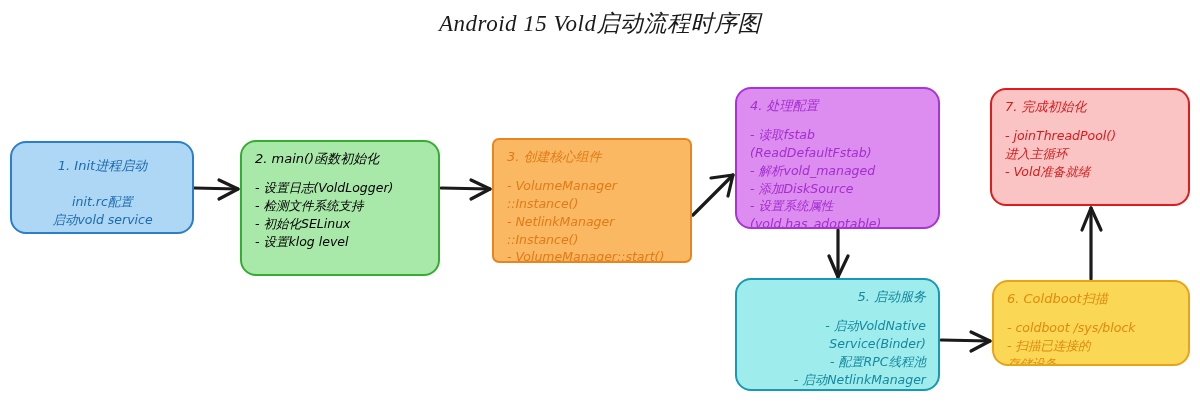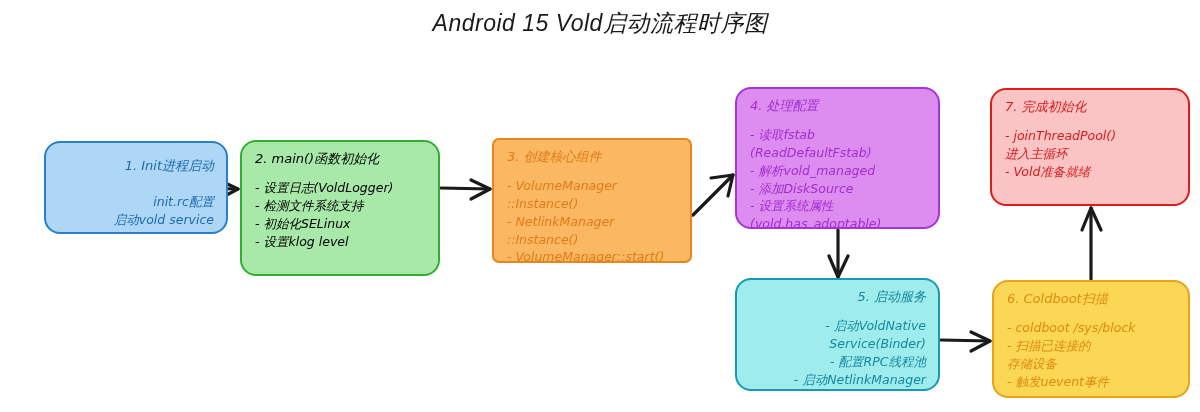--- a/index.html
+++ b/index.html
@@ -18,21 +18,21 @@
   #diagram-title {
     position: absolute;
     left: 0;
     top: 8px;
     width: 1200px;
     text-align: center;
     font-size: 23px;
     font-style: italic;
     color: #1a1a1a;
     letter-spacing: 0.5px;
-    font-family: Liberation Sans, sans-serif;
+    font-family: Liberation Serif, serif;
     white-space: nowrap;
   }
 
   .node {
     position: absolute;
     box-sizing: border-box;
     border-style: solid;
     border-width: 2.5px;
     border-radius: 16px;
     padding: 8px 12px 8px 13px;
@@ -43,40 +43,39 @@
   }
   .node .hdr {
     font-size: 13px;
     margin-bottom: 11px;
     white-space: nowrap;
   }
   .node .body-line {
     white-space: nowrap;
   }
   .node.center-node {
-    text-align: right;
+    text-align: center;
     padding-top: 14px;
-    margin-left: 34px;
   }
   .node.center-node .hdr {
     margin-bottom: 18px;
   }
 
   
   #node-1 { left: 10px;   top: 141px; width: 184px; height: 93px;
             background: #aed6f5; border-color: #2b7fc9; color: #1c6bb0; }
   #node-2 { left: 240px;  top: 140px; width: 200px; height: 136px;
             background: #a8e8a8; border-color: #35ad35; color: #000000; }
   #node-3 { left: 492px;  top: 138px; width: 200px; height: 125px;
             background: #fbb862; border-color: #e8851f; color: #e07b18; border-radius: 7px; }
   #node-4 { left: 735px;  top: 87px;  width: 205px; height: 142px;
             background: #dd8cf0; border-color: #a833d6; color: #a22ecf; }
   #node-5 { left: 735px;  top: 278px; width: 205px; height: 113px;
             background: #9fecec; border-color: #1799b3; color: #15889f; text-align: right; }
-  #node-6 { left: 992px;  top: 280px; width: 198px; height: 118px;
+  #node-6 { left: 992px;  top: 280px; width: 198px; height: 86px;
             background: #fbd756; border-color: #e8a317; color: #e08a10; }
   #node-7 { left: 990px;  top: 88px;  width: 200px; height: 118px;
             background: #fbc4c4; border-color: #df1b1b; color: #d91a1a; }
 
   
   #arrow-layer {
     position: absolute;
     left: 0; top: 0;
     width: 1200px;
     height: 412px;

